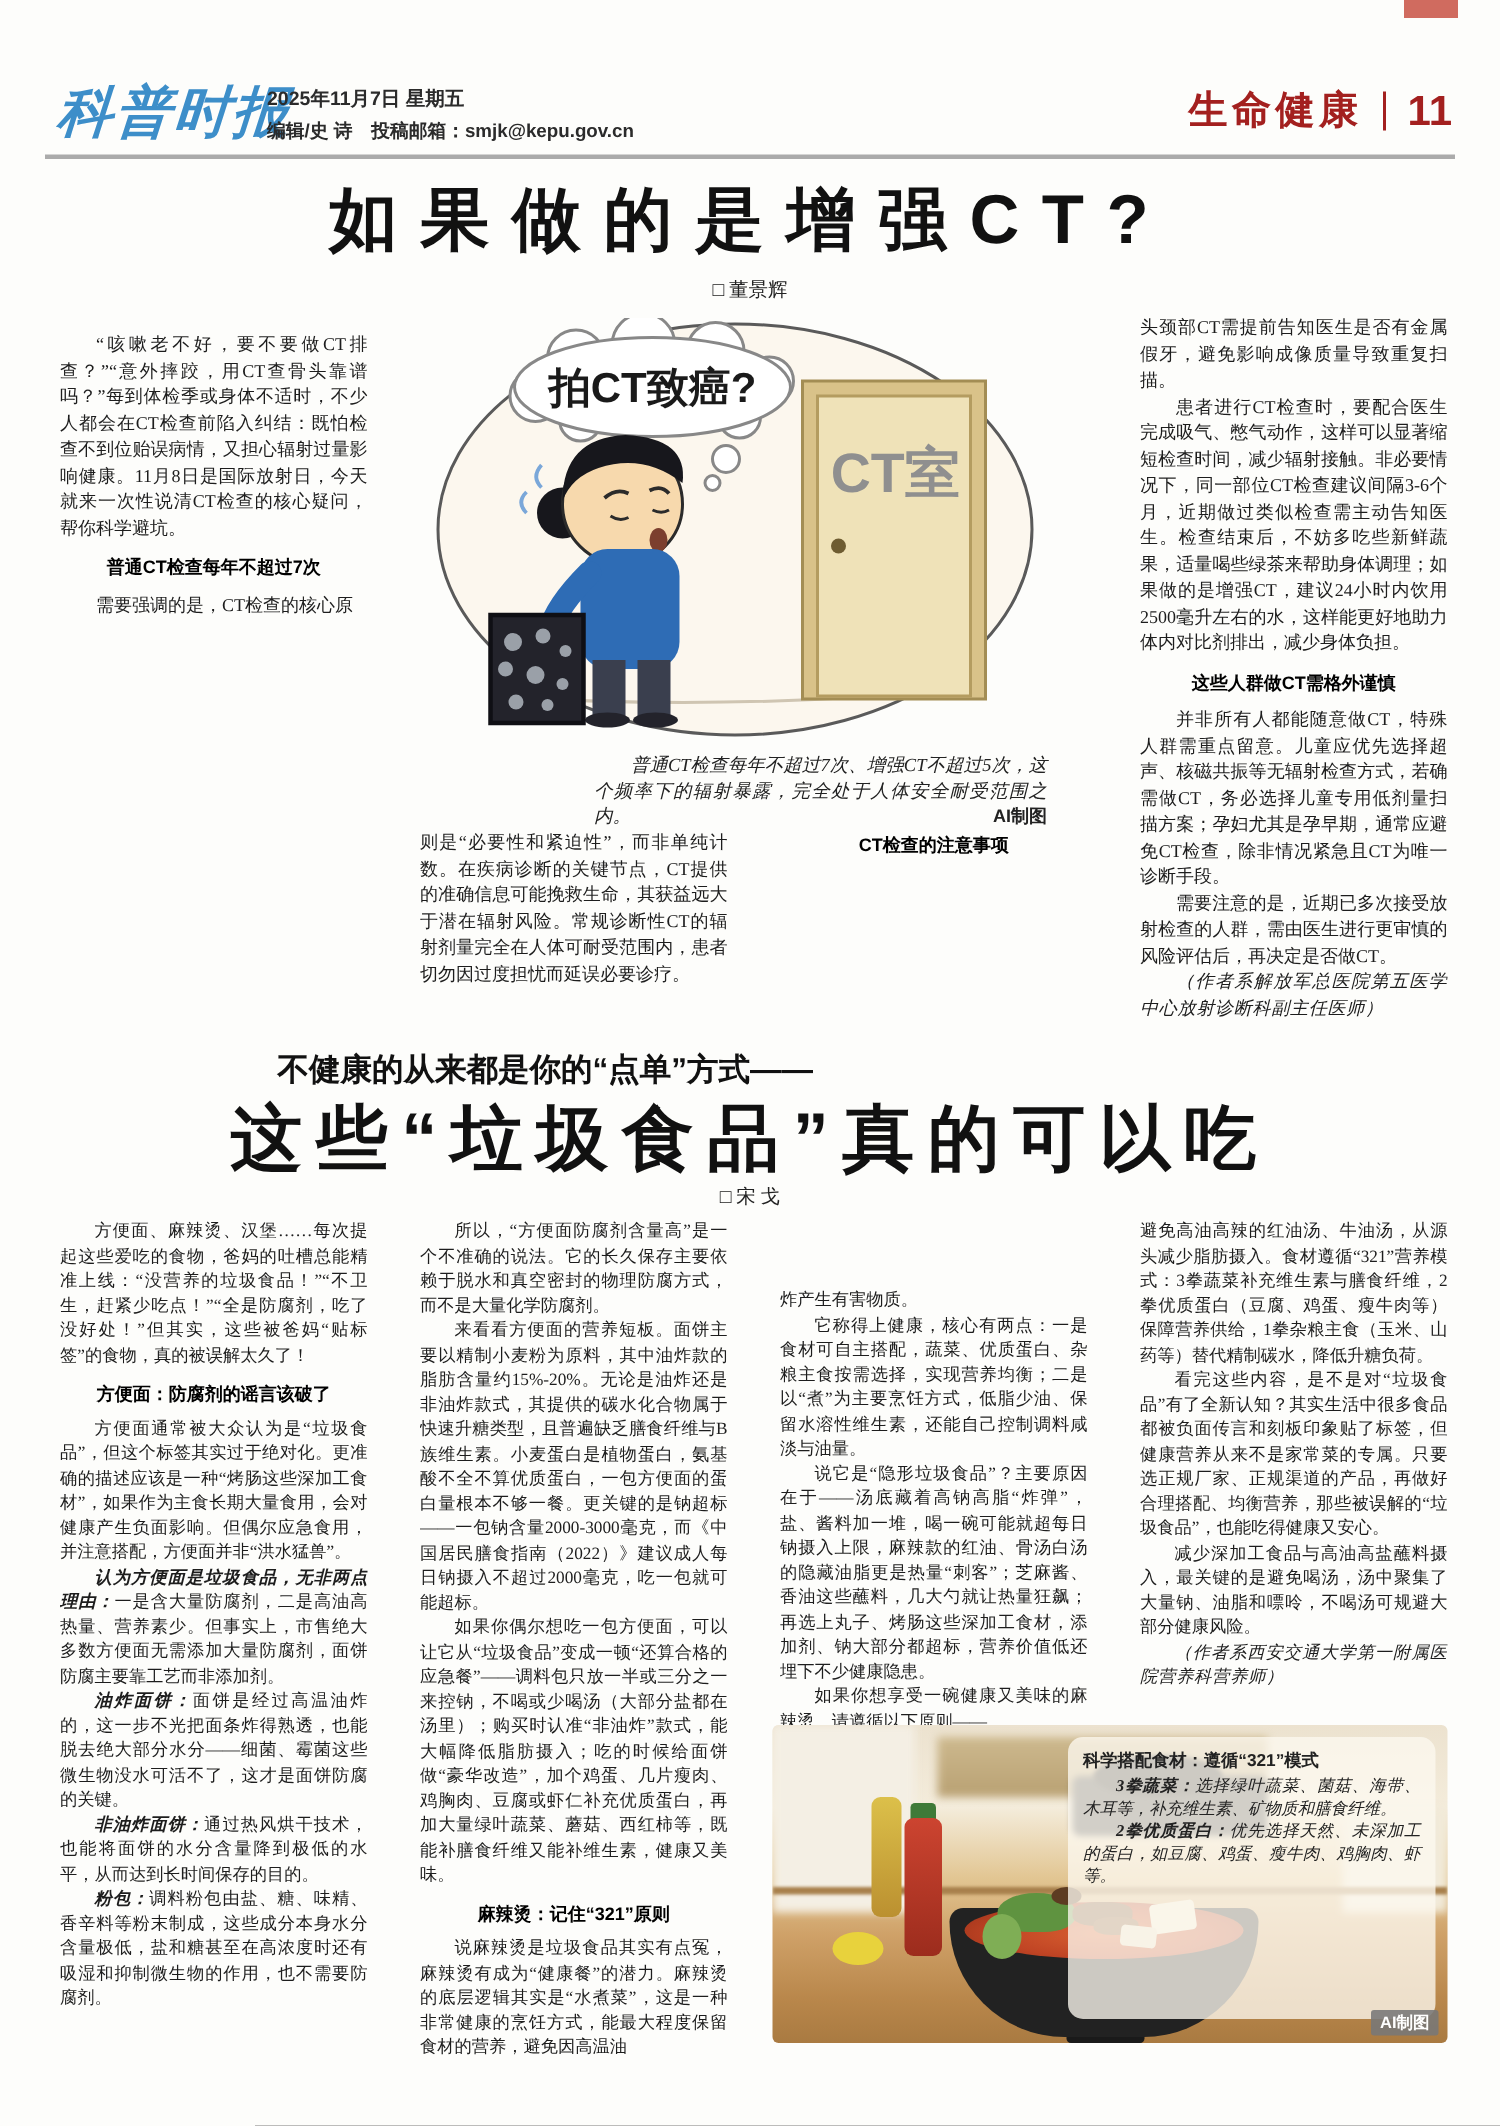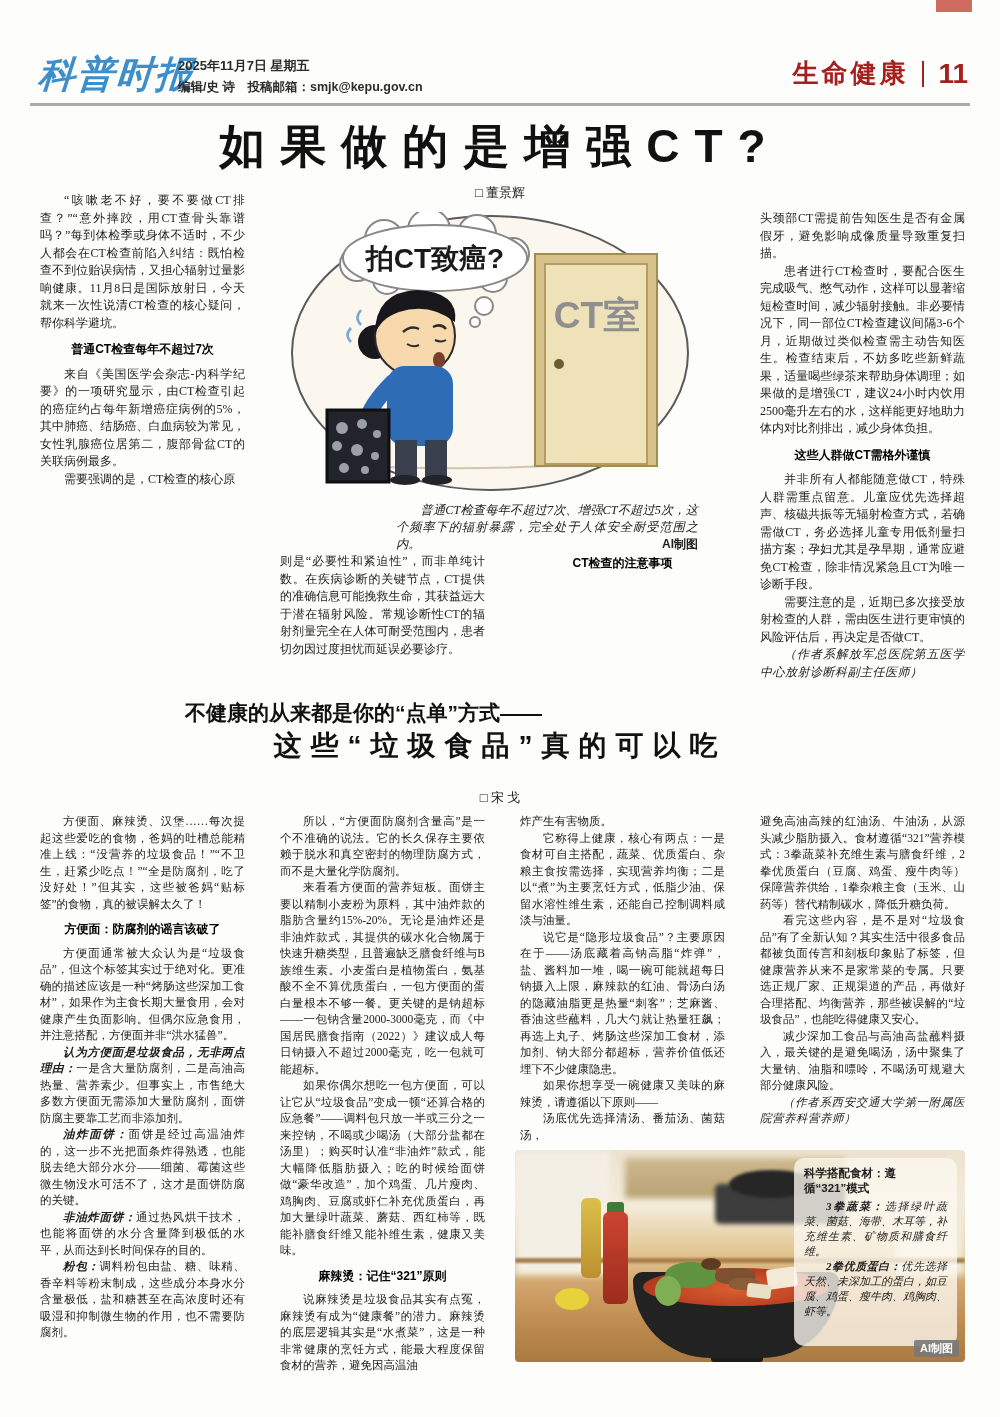--- a/index.html
+++ b/index.html
@@ -64,21 +64,21 @@
   .bowl-body{left:118px;top:122px;width:206px;height:86px;background:#222;border-radius:12px 12px 100px 100px;}
   .bowl-foot{left:196px;top:204px;width:52px;height:8px;background:#1a1a1a;border-radius:3px;}
   .soup{left:128px;top:118px;width:186px;height:38px;background:radial-gradient(ellipse at 50% 55%,#d86030 0%,#c04424 55%,#8f2c16 100%);border-radius:50%;}
   .veg1{left:150px;top:112px;width:52px;height:26px;background:#5f9340;border-radius:50% 50% 40% 40%;}
   .veg2{left:140px;top:126px;width:26px;height:30px;background:#7fae55;border-radius:50%;}
   .tofu1{left:252px;top:118px;width:30px;height:20px;background:#f2ead6;border-radius:3px;transform:rotate(-8deg);}
   .tofu2{left:232px;top:134px;width:24px;height:14px;background:#e9e0c8;border-radius:3px;transform:rotate(6deg);}
   .meat1{left:200px;top:118px;width:40px;height:16px;background:#7c5132;border-radius:40%;}
   .meat2{left:214px;top:128px;width:30px;height:12px;background:#8a5c38;border-radius:40%;}
   .mush{left:186px;top:108px;width:20px;height:12px;background:#5d3c22;border-radius:50%;}
-  .panel{position:absolute;right:8px;top:8px;width:163px;height:188px;background:rgba(253,249,239,.78);
+  .panel{position:absolute;right:8px;top:8px;width:245px;height:188px;background:rgba(253,249,239,.78);
       border-radius:10px;padding:8px 10px;box-sizing:border-box;color:#222;}
   .panel-title{font-family:"Liberation Sans","DejaVu Sans",sans-serif;font-weight:bold;font-size:11.5px;
       margin:0 0 3px;text-indent:0;}
   .panel p{margin:0;font-size:11px;line-height:15px;text-indent:2em;text-align:justify;font-style:italic;}
   .panel .lead{font-style:italic;}
   .ai-badge{position:absolute;right:6px;bottom:5px;background:rgba(120,120,120,.88);color:#fff;
       font-family:"Liberation Sans","DejaVu Sans",sans-serif;font-size:11px;font-weight:bold;
       padding:1px 6px;border-radius:2px;}
 </style>
 </head>
@@ -96,24 +96,23 @@
     <span class="section-title">生命健康</span>
     <span class="section-divider"></span>
     <span class="page-number">11</span>
   </div>
   <div class="head-rule"></div>
 
   <div class="a1">
     <div class="a-title" style="top:116px;font-size:46px;letter-spacing:15px;">如果做的是增强CT?</div>
     <div class="a-author" style="top:184px;">□ 董景辉</div>
 
-    <div class="col" style="left:40px;top:192px;height:474px;">
+    <div class="col" style="left:40px;top:221px;height:474px;">
       <p>“咳嗽老不好，要不要做CT排查？”“意外摔跤，用CT查骨头靠谱吗？”每到体检季或身体不适时，不少人都会在CT检查前陷入纠结：既怕检查不到位贻误病情，又担心辐射过量影响健康。11月8日是国际放射日，今天就来一次性说清CT检查的核心疑问，帮你科学避坑。</p>
       <div class="subhead">普通CT检查每年不超过7次</div>
-      <p>来自《美国医学会杂志-内科学纪要》的一项研究显示，由CT检查引起的癌症约占每年新增癌症病例的5%，其中肺癌、结肠癌、白血病较为常见，女性乳腺癌位居第二，腹部骨盆CT的关联病例最多。</p>
       <p>需要强调的是，CT检查的核心原</p>
     </div>
 
     <div class="cartoon">
       <svg viewBox="0 0 406 283" xmlns="http://www.w3.org/2000/svg">
         <ellipse cx="203" cy="141" rx="198" ry="137" fill="#fcf7ee" stroke="#5a5a5a" stroke-width="2"></ellipse>
         <path d="M40 252 Q203 263 368 246" stroke="#cfc5b2" fill="none" stroke-width="2"></path>
 
         <g>
           <rect x="248" y="42" width="122" height="212" fill="#d9c289" stroke="#a38d54" stroke-width="2"></rect>
@@ -187,42 +186,42 @@
       <p>患者进行CT检查时，要配合医生完成吸气、憋气动作，这样可以显著缩短检查时间，减少辐射接触。非必要情况下，同一部位CT检查建议间隔3-6个月，近期做过类似检查需主动告知医生。检查结束后，不妨多吃些新鲜蔬果，适量喝些绿茶来帮助身体调理；如果做的是增强CT，建议24小时内饮用2500毫升左右的水，这样能更好地助力体内对比剂排出，减少身体负担。</p>
       <div class="subhead">这些人群做CT需格外谨慎</div>
       <p>并非所有人都能随意做CT，特殊人群需重点留意。儿童应优先选择超声、核磁共振等无辐射检查方式，若确需做CT，务必选择儿童专用低剂量扫描方案；孕妇尤其是孕早期，通常应避免CT检查，除非情况紧急且CT为唯一诊断手段。</p>
       <p>需要注意的是，近期已多次接受放射检查的人群，需由医生进行更审慎的风险评估后，再决定是否做CT。</p>
       <p class="credit">（作者系解放军总医院第五医学中心放射诊断科副主任医师）</p>
     </div>
   </div>
 
   <div class="a2">
     <div class="kicker">不健康的从来都是你的“点单”方式——</div>
-    <div class="a-title" style="top:727px;font-size:28px;letter-spacing:9px;">这些“垃圾食品”真的可以吃</div>
+    <div class="a-title" style="top:727px;font-size:48px;letter-spacing:9px;">这些“垃圾食品”真的可以吃</div>
     <div class="a-author" style="top:789px;">□ 宋 戈</div>
 
     <div class="col" style="left:40px;top:813px;height:560px;">
       <p>方便面、麻辣烫、汉堡……每次提起这些爱吃的食物，爸妈的吐槽总能精准上线：“没营养的垃圾食品！”“不卫生，赶紧少吃点！”“全是防腐剂，吃了没好处！”但其实，这些被爸妈“贴标签”的食物，真的被误解太久了！</p>
       <div class="subhead">方便面：防腐剂的谣言该破了</div>
       <p>方便面通常被大众认为是“垃圾食品”，但这个标签其实过于绝对化。更准确的描述应该是一种“烤肠这些深加工食材”，如果作为主食长期大量食用，会对健康产生负面影响。但偶尔应急食用，并注意搭配，方便面并非“洪水猛兽”。</p>
       <p><b class="lead">认为方便面是垃圾食品，无非两点理由：</b><span>一是含大量防腐剂，二是高油高热量、营养素少。但事实上，市售绝大多数方便面无需添加大量防腐剂，面饼防腐主要靠工艺而非添加剂。</span></p>
       <p><b class="lead">油炸面饼：</b><span>面饼是经过高温油炸的，这一步不光把面条炸得熟透，也能脱去绝大部分水分——细菌、霉菌这些微生物没水可活不了，这才是面饼防腐的关键。</span></p>
       <p><b class="lead">非油炸面饼：</b><span>通过热风烘干技术，也能将面饼的水分含量降到极低的水平，从而达到长时间保存的目的。</span></p>
       <p><b class="lead">粉包：</b><span>调料粉包由盐、糖、味精、香辛料等粉末制成，这些成分本身水分含量极低，盐和糖甚至在高浓度时还有吸湿和抑制微生物的作用，也不需要防腐剂。</span></p>
     </div>
 
     <div class="col" style="left:280px;top:813px;height:560px;">
       <p>所以，“方便面防腐剂含量高”是一个不准确的说法。它的长久保存主要依赖于脱水和真空密封的物理防腐方式，而不是大量化学防腐剂。</p>
       <p>来看看方便面的营养短板。面饼主要以精制小麦粉为原料，其中油炸款的脂肪含量约15%-20%。无论是油炸还是非油炸款式，其提供的碳水化合物属于快速升糖类型，且普遍缺乏膳食纤维与B族维生素。小麦蛋白是植物蛋白，氨基酸不全不算优质蛋白，一包方便面的蛋白量根本不够一餐。更关键的是钠超标——一包钠含量2000-3000毫克，而《中国居民膳食指南（2022）》建议成人每日钠摄入不超过2000毫克，吃一包就可能超标。</p>
       <p>如果你偶尔想吃一包方便面，可以让它从“垃圾食品”变成一顿“还算合格的应急餐”——调料包只放一半或三分之一来控钠，不喝或少喝汤（大部分盐都在汤里）；购买时认准“非油炸”款式，能大幅降低脂肪摄入；吃的时候给面饼做“豪华改造”，加个鸡蛋、几片瘦肉、鸡胸肉、豆腐或虾仁补充优质蛋白，再加大量绿叶蔬菜、蘑菇、西红柿等，既能补膳食纤维又能补维生素，健康又美味。</p>
       <div class="subhead">麻辣烫：记住“321”原则</div>
       <p>说麻辣烫是垃圾食品其实有点冤，麻辣烫有成为“健康餐”的潜力。麻辣烫的底层逻辑其实是“水煮菜”，这是一种非常健康的烹饪方式，能最大程度保留食材的营养，避免因高温油</p>
     </div>
 
-    <div class="col" style="left:520px;top:813px;height:330px;">
+    <div class="col" style="left:520px;top:859px;height:330px;">
       <p style="text-indent:0;">炸产生有害物质。</p>
       <p>它称得上健康，核心有两点：一是食材可自主搭配，蔬菜、优质蛋白、杂粮主食按需选择，实现营养均衡；二是以“煮”为主要烹饪方式，低脂少油、保留水溶性维生素，还能自己控制调料咸淡与油量。</p>
       <p>说它是“隐形垃圾食品”？主要原因在于——汤底藏着高钠高脂“炸弹”，盐、酱料加一堆，喝一碗可能就超每日钠摄入上限，麻辣款的红油、骨汤白汤的隐藏油脂更是热量“刺客”；芝麻酱、香油这些蘸料，几大勺就让热量狂飙；再选上丸子、烤肠这些深加工食材，添加剂、钠大部分都超标，营养价值低还埋下不少健康隐患。</p>
       <p>如果你想享受一碗健康又美味的麻辣烫，请遵循以下原则——</p>
       <p>汤底优先选择清汤、番茄汤、菌菇汤，</p>
     </div>
 
     <div class="col" style="left:760px;top:813px;height:330px;">
       <p style="text-indent:0;">避免高油高辣的红油汤、牛油汤，从源头减少脂肪摄入。食材遵循“321”营养模式：3拳蔬菜补充维生素与膳食纤维，2拳优质蛋白（豆腐、鸡蛋、瘦牛肉等）保障营养供给，1拳杂粮主食（玉米、山药等）替代精制碳水，降低升糖负荷。</p>
       <p>看完这些内容，是不是对“垃圾食品”有了全新认知？其实生活中很多食品都被负面传言和刻板印象贴了标签，但健康营养从来不是家常菜的专属。只要选正规厂家、正规渠道的产品，再做好合理搭配、均衡营养，那些被误解的“垃圾食品”，也能吃得健康又安心。</p>

